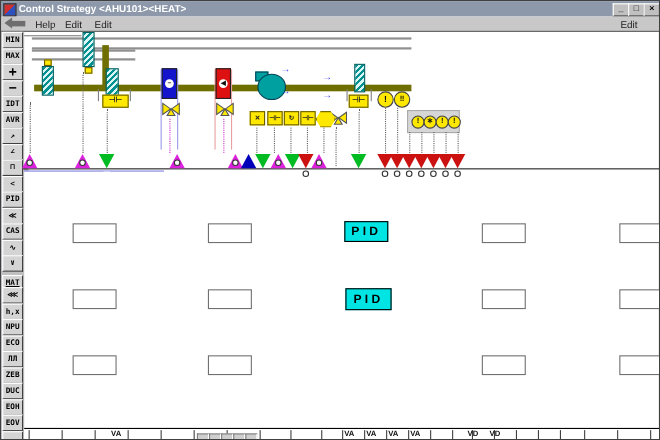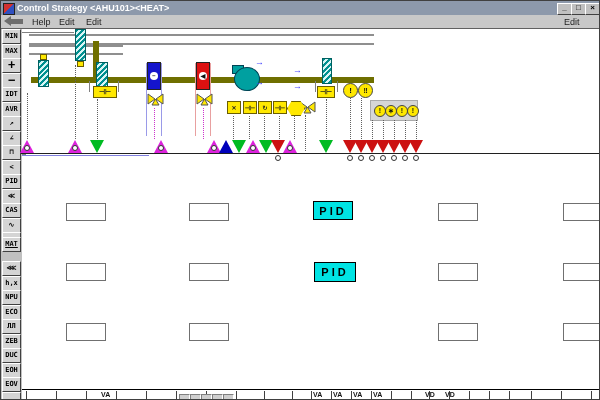--- a/index.html
+++ b/index.html
@@ -89,21 +89,21 @@
       <div class="abs tbtn" style="top: 72.5px;">AVR</div>
       <div class="abs tbtn" style="top: 87px;">↗</div>
       <div class="abs tbtn" style="top: 101.5px;">∠</div>
       <div class="abs tbtn" style="top: 116px;">⊓</div>
       <div class="abs tbtn" style="top: 130.5px;">&lt;</div>
       <div class="abs tbtn" style="top: 145px;">PID</div>
       <div class="abs tbtn" style="top: 159.5px;">≪</div>
       <div class="abs tbtn" style="top: 174px;">CAS</div>
       <div class="abs tbtn" style="top: 188.5px;">∿</div>
       <div class="abs tbtn" style="top: 203px;">∨</div>
-      <div class="abs tbtn" style="top: 208px; text-decoration: underline;">MAT</div>
+      <div class="abs tbtn" style="top: 221px; text-decoration: underline;">MAT</div>
       <div class="abs tbtn" style="top: 232px;">⋘</div>
       <div class="abs tbtn" style="top: 246.5px;">h,x</div>
       <div class="abs tbtn" style="top: 261px;">NPU</div>
       <div class="abs tbtn" style="top: 275.5px;">ECO</div>
       <div class="abs tbtn" style="top: 290px;">ЛЛ</div>
       <div class="abs tbtn" style="top: 304.5px;">ZEB</div>
       <div class="abs tbtn" style="top: 319px;">DUC</div>
       <div class="abs tbtn" style="top: 333.5px;">EOH</div>
       <div class="abs tbtn" style="top: 348px;">EOV</div>
       <div class="abs tbtn" style="top: 362.5px;"></div>

